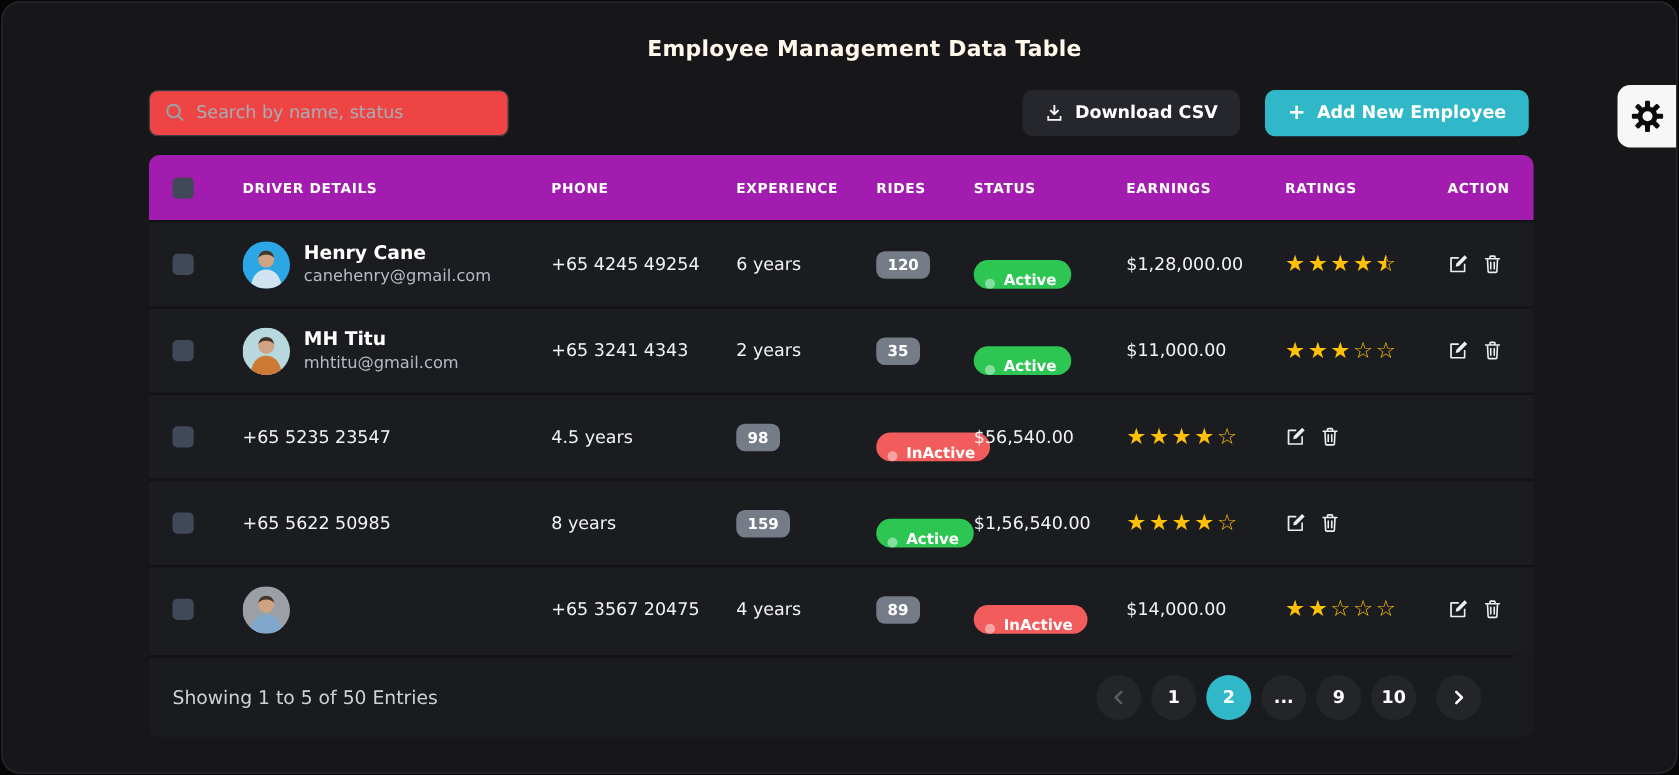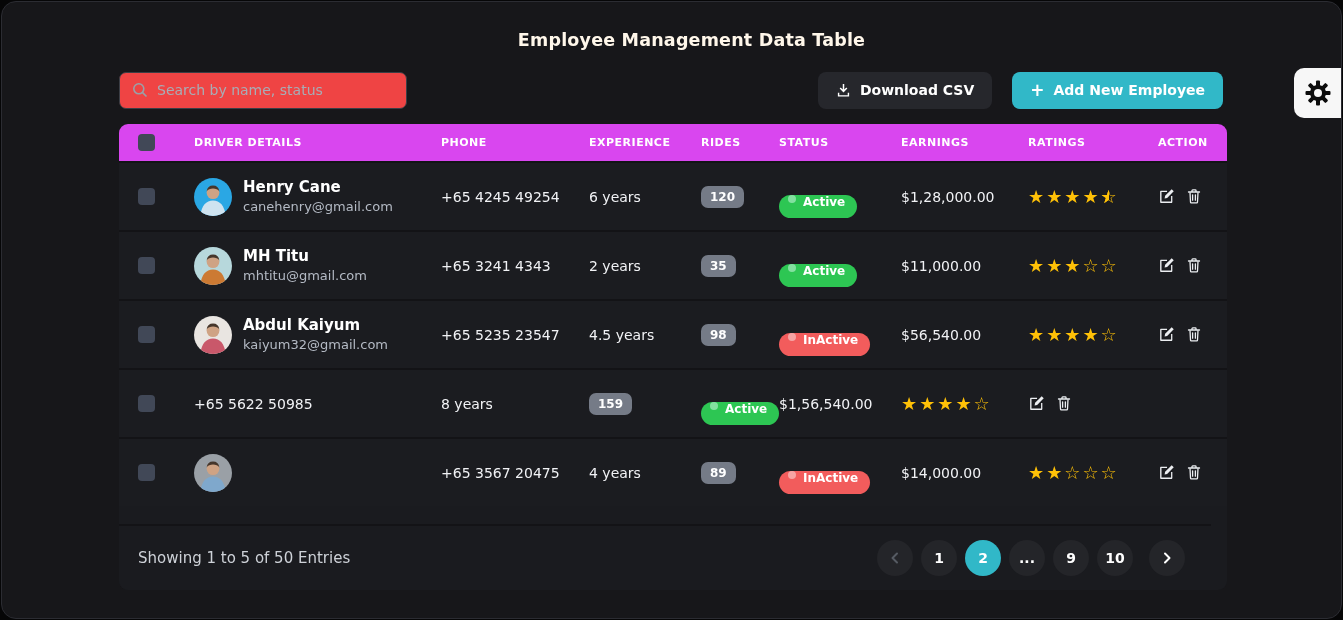--- a/index.html
+++ b/index.html
@@ -43,38 +43,38 @@
   
   .table-card {
     position:absolute; left:117px; top:122px; width:1108px; height:466px;
     background:#1a1b1f; border-radius:9px; overflow:hidden;
   }
   .grid-row {
     display:grid;
     grid-template-columns:75px 247px 148px 112px 78px 122px 127px 130px 1fr;
     align-items:center;
   }
-  .thead { height:37px; background:#d946ef; color:#ffffff; font-size:11px; font-weight:bold; letter-spacing:.5px; }
+  .thead { height:52px; background:#a21caf; color:#ffffff; font-size:11px; font-weight:bold; letter-spacing:.5px; }
   .tbody .grid-row { height:69px; background:#1b1c20; border-top:2px solid #131316; }
   .cell-check { padding-left:19px; }
   .checkbox {
     width:17px; height:17px; border-radius:4px; background:#414857; border:none; cursor:pointer; display:block;
   }
   
   .driver { display:flex; align-items:center; gap:11px; }
   .avatar { width:38px; height:38px; border-radius:50%; overflow:hidden; flex:0 0 auto; }
   .driver-name { color:#ffffff; font-size:15px; font-weight:bold; line-height:1.4; }
   .driver-email { color:#b4bac4; font-size:13px; line-height:1.4; }
   .cell-text { color:#f1f2f5; font-size:14px; }
   .rides-badge {
     display:inline-block; background:#757b87; color:#fff; font-size:12px; font-weight:bold;
     border-radius:7px; padding:4px 9px; min-width:33px; text-align:center;
   }
   .status-pill {
-    display:inline-flex; align-items:flex-start; gap:7px; height:23px; padding:0 12px 0 9px;
+    display:inline-flex; align-items:flex-end; gap:7px; height:23px; padding:0 12px 0 9px;
     border-radius:12px; color:#fff; font-size:12px; font-weight:bold;margin-top:19px;
   }
   .status-pill .dot { width:8px; height:8px; border-radius:50%; }
   .status-active { background:#2dc653; }
   .status-active .dot { background:#83e0a0; }
   .status-inactive { background:#f25c5c; }
   .status-inactive .dot { background:#f6a4a4; }
   
   .stars { display:flex; gap:2px; color:#ffc107; font-size:18px; line-height:1; }
   .star { position:relative; display:inline-block; }
@@ -270,34 +270,20 @@
           </svg>
         </button>
       </span>
     </div>
   </div>
 
   <div class="grid-row">
     <div class="cell-check">
       <button class="checkbox"></button>
     </div>
-    <div class="driver">
-      <span class="avatar">
-        <svg width="38" height="38" viewBox="0 0 38 38">
-          <rect class="av-bg" width="38" height="38" fill="#e9e5e1"></rect>
-          <circle cx="19" cy="14.6" r="6.4" fill="#cfa384"></circle>
-          <path d="M12.6 13.4 Q13.6 7.6 19 7.6 T25.4 13.4 Q23.2 10.6 19 10.6 T12.6 13.4 Z" fill="#45362b"></path>
-          <path class="av-shirt" d="M19 22.5 C12.2 22.5 7.4 27.6 6.3 38 L31.7 38 C30.6 27.6 25.8 22.5 19 22.5 Z" fill="#c9586a"></path>
-        </svg>
-      </span>
-      <span>
-        <div class="driver-name">Abdul Kaiyum</div>
-        <div class="driver-email">kaiyum32@gmail.com</div>
-      </span>
-    </div>
     <div class="cell-text">+65 5235 23547</div>
     <div class="cell-text">4.5 years</div>
     <div><span class="rides-badge">98</span></div>
     <div>
       <span class="status-pill status-inactive">
         <span class="dot"></span>
         <span>InActive</span>
       </span>
     </div>
     <div class="cell-text">$56,540.00</div>

